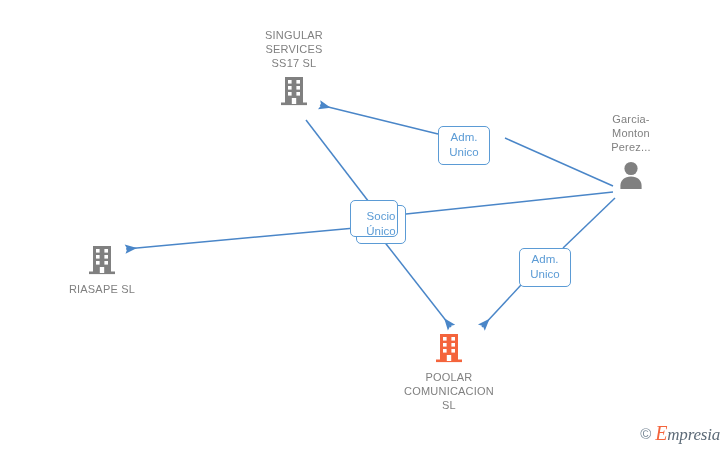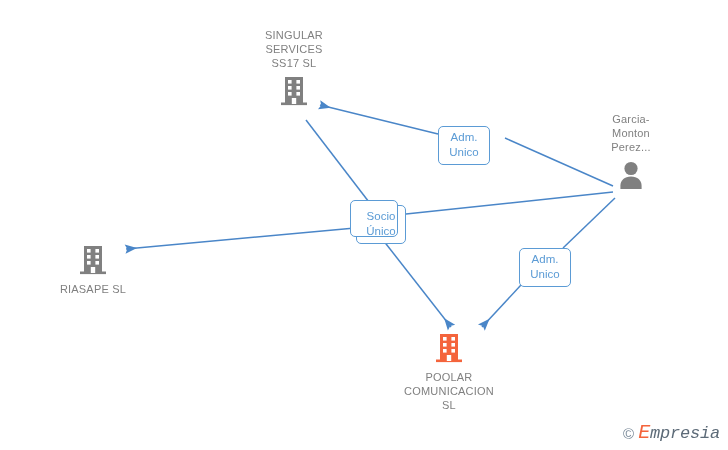--- a/index.html
+++ b/index.html
@@ -89,21 +89,21 @@
     align-items: center;
     gap: 4px;
     user-select: none;
   }
   #watermark .copy {
     font-size: 15px;
     color: #7a8a99;
     line-height: 1;
   }
   #watermark .brand {
-    font-family: Liberation Mono, monospace;
+    font-family: Liberation Serif, serif;
     font-style: italic;
     font-size: 17px;
     line-height: 1;
     color: #5d6b78;
     letter-spacing: -0.2px;
   }
   #watermark .brand .cap {
     color: #f4643c;
     font-size: 20px;
   }
@@ -154,21 +154,21 @@
         <rect x="19.4" y="6" width="3.6" height="3.6"></rect>
         <rect x="11" y="12" width="3.6" height="3.6"></rect>
         <rect x="19.4" y="12" width="3.6" height="3.6"></rect>
         <rect x="11" y="18" width="3.6" height="3.6"></rect>
         <rect x="19.4" y="18" width="3.6" height="3.6"></rect>
         <rect x="14.8" y="24" width="4.4" height="6"></rect>
       </g>
     </svg>
   </div>
 
-  <div class="node" id="node-riasape" style="left:18px; top:243px;">
+  <div class="node" id="node-riasape" style="left:27px; top:243px;">
     <svg class="node-icon" viewBox="0 0 34 34" xmlns="http://www.w3.org/2000/svg">
       <g fill="#808080">
         <rect x="8" y="3" width="18" height="27"></rect>
         <rect x="4" y="28.5" width="26" height="2.6"></rect>
       </g>
       <g fill="#ffffff">
         <rect x="11" y="6" width="3.6" height="3.6"></rect>
         <rect x="19.4" y="6" width="3.6" height="3.6"></rect>
         <rect x="11" y="12" width="3.6" height="3.6"></rect>
         <rect x="19.4" y="12" width="3.6" height="3.6"></rect>

